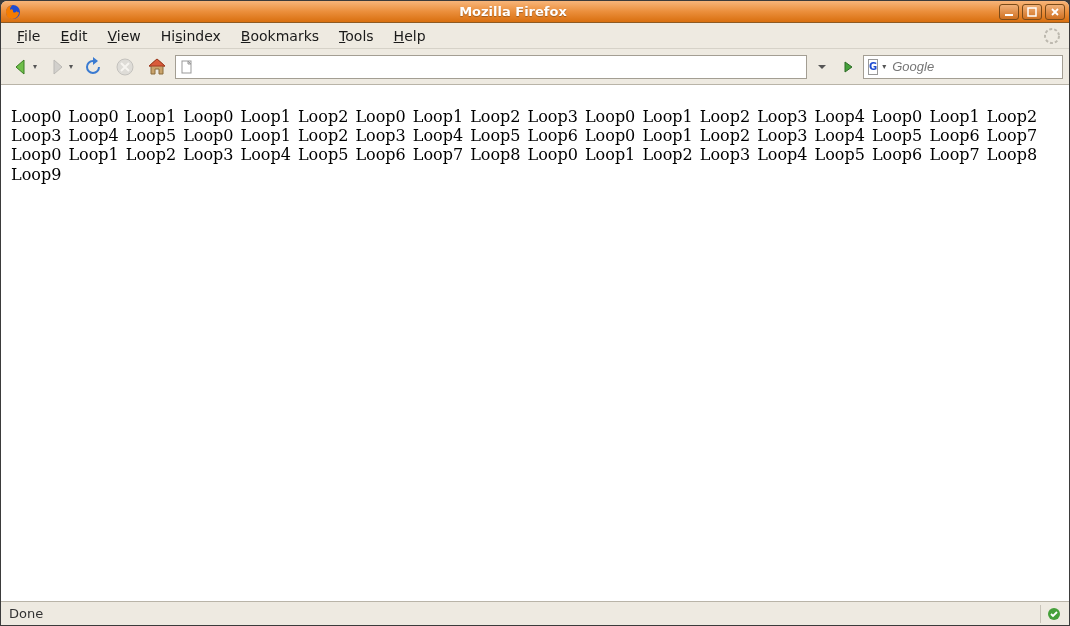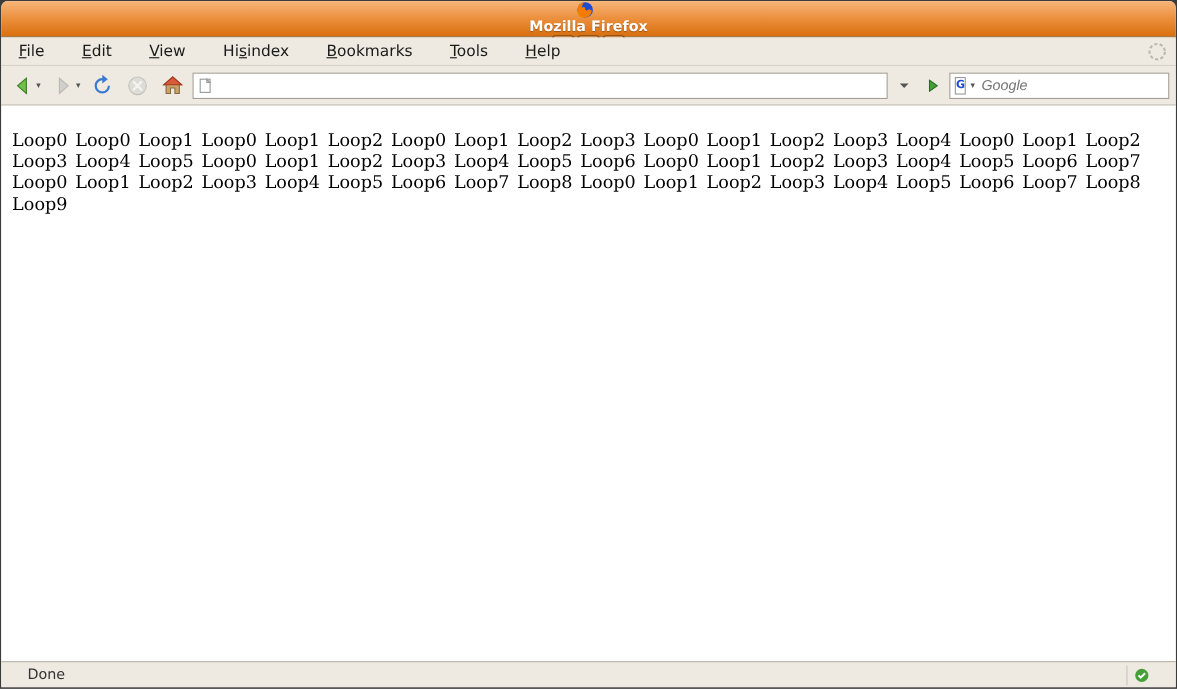--- a/index.html
+++ b/index.html
@@ -17,31 +17,30 @@
     width: 100%;
     height: 100%;
     background: #efebe2;
     display: flex;
     flex-direction: column;
     border-radius: 6px 6px 0 0;
     overflow: hidden;
   }
   
   .titlebar {
-    height: 33px;
+    height: 22px;
     background: linear-gradient(to bottom, #f7b57a 0%, #eb8f3c 50%, #d96f0f 100%);
     border-bottom: 1px solid #8e5a22;
     display: flex;
     align-items: center;
     padding: 0 4px;
     color: #fff;
     font-weight: bold;
     font-size: 13px;
     text-shadow: 0 1px 1px rgba(0,0,0,0.3);
-    flex-direction: column;
   }
   .titlebar .app-icon {
     width: 16px; height: 16px;
     margin-right: 6px;
     display: flex; align-items: center; justify-content: center;
   }
   .titlebar .title-text {
     flex: 1;
     text-align: center;
   }
@@ -57,21 +56,21 @@
   }
   .win-btn svg { width: 10px; height: 10px; }
   
   .menubar {
     height: 26px;
     background: #eeeae1;
     display: flex;
     align-items: center;
     padding: 0 8px;
     border-bottom: 1px solid #d6d2c8;
-    gap: 18px;
+    gap: 4px;
   }
   .menu-item {
     padding: 2px 8px;
     cursor: pointer;
     font-size: 14px;
     color: #1a1a1a;
   }
   .menu-item u { text-decoration: underline; }
   .menubar-spacer { flex: 1; }
   .throbber {
@@ -173,21 +172,21 @@
     line-height: 1.2;
     word-spacing: 2px;
   }
   
   .statusbar {
     height: 24px;
     background: #eeeae1;
     border-top: 1px solid #b9b4a8;
     display: flex;
     align-items: center;
-    padding: 0 24px;
+    padding: 0 8px;
     font-size: 13px;
     color: #333;
   }
   .statusbar .status-text { flex: 1; }
   .statusbar .status-divider {
     width: 1px; height: 18px;
     background: #c8c3b8;
     margin: 0 6px 0 2px;
   }
   .status-icon { width: 14px; height: 14px; }

